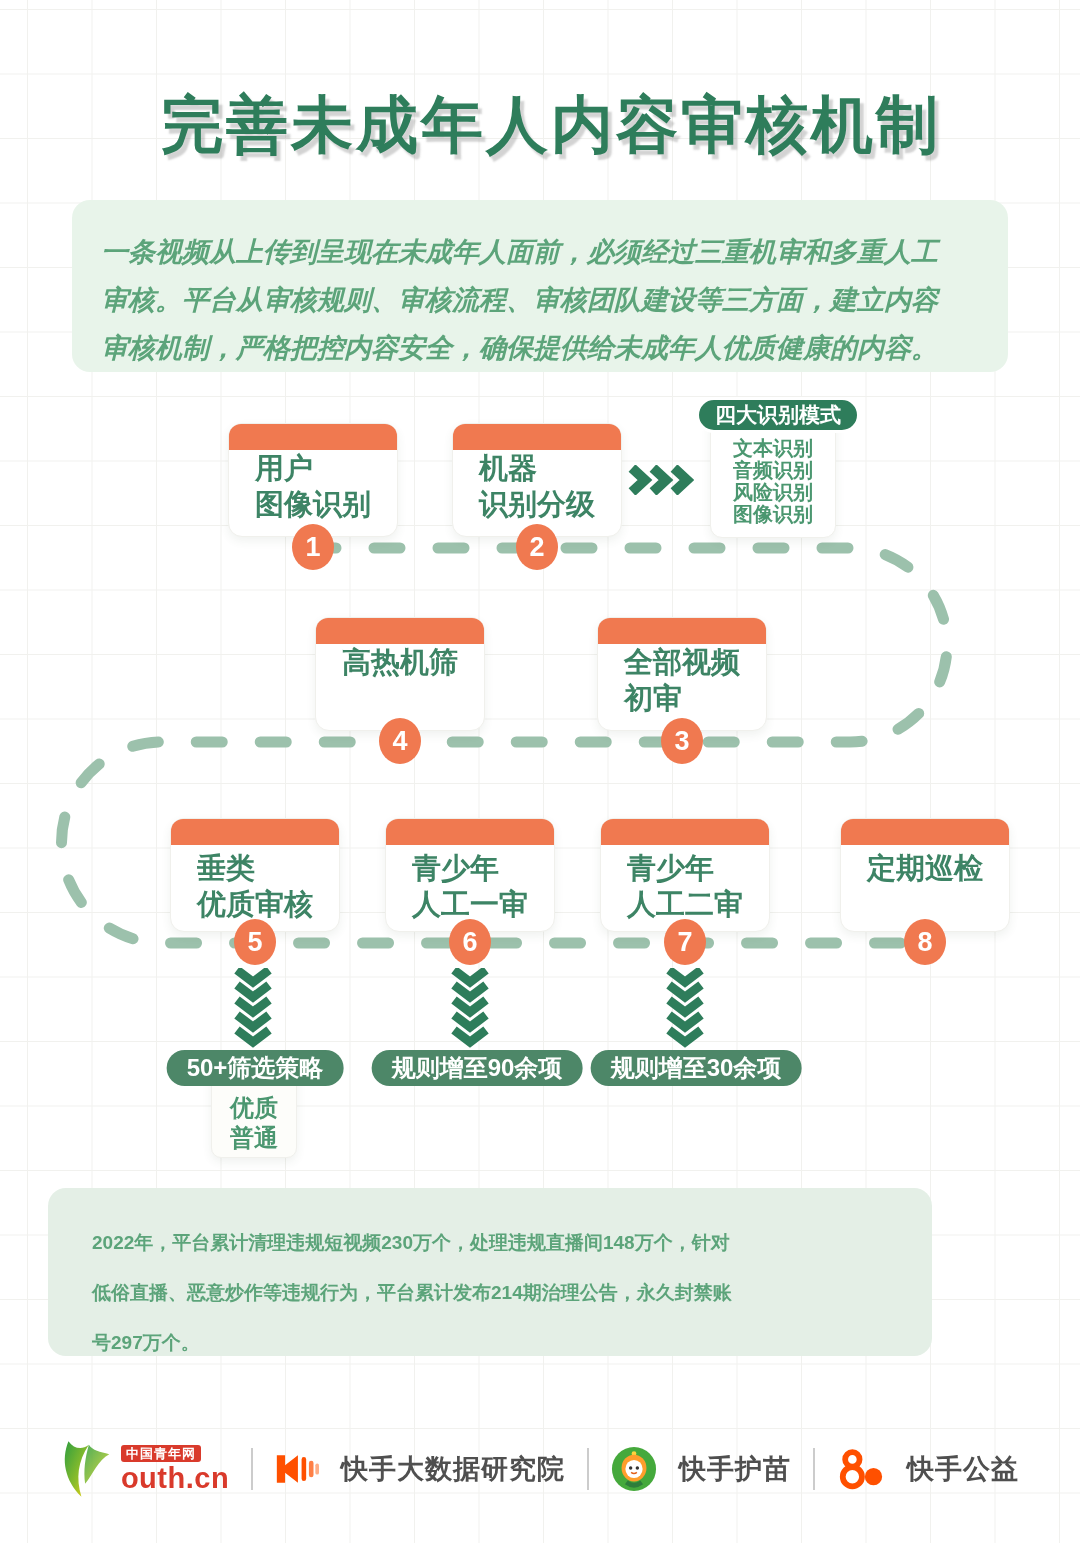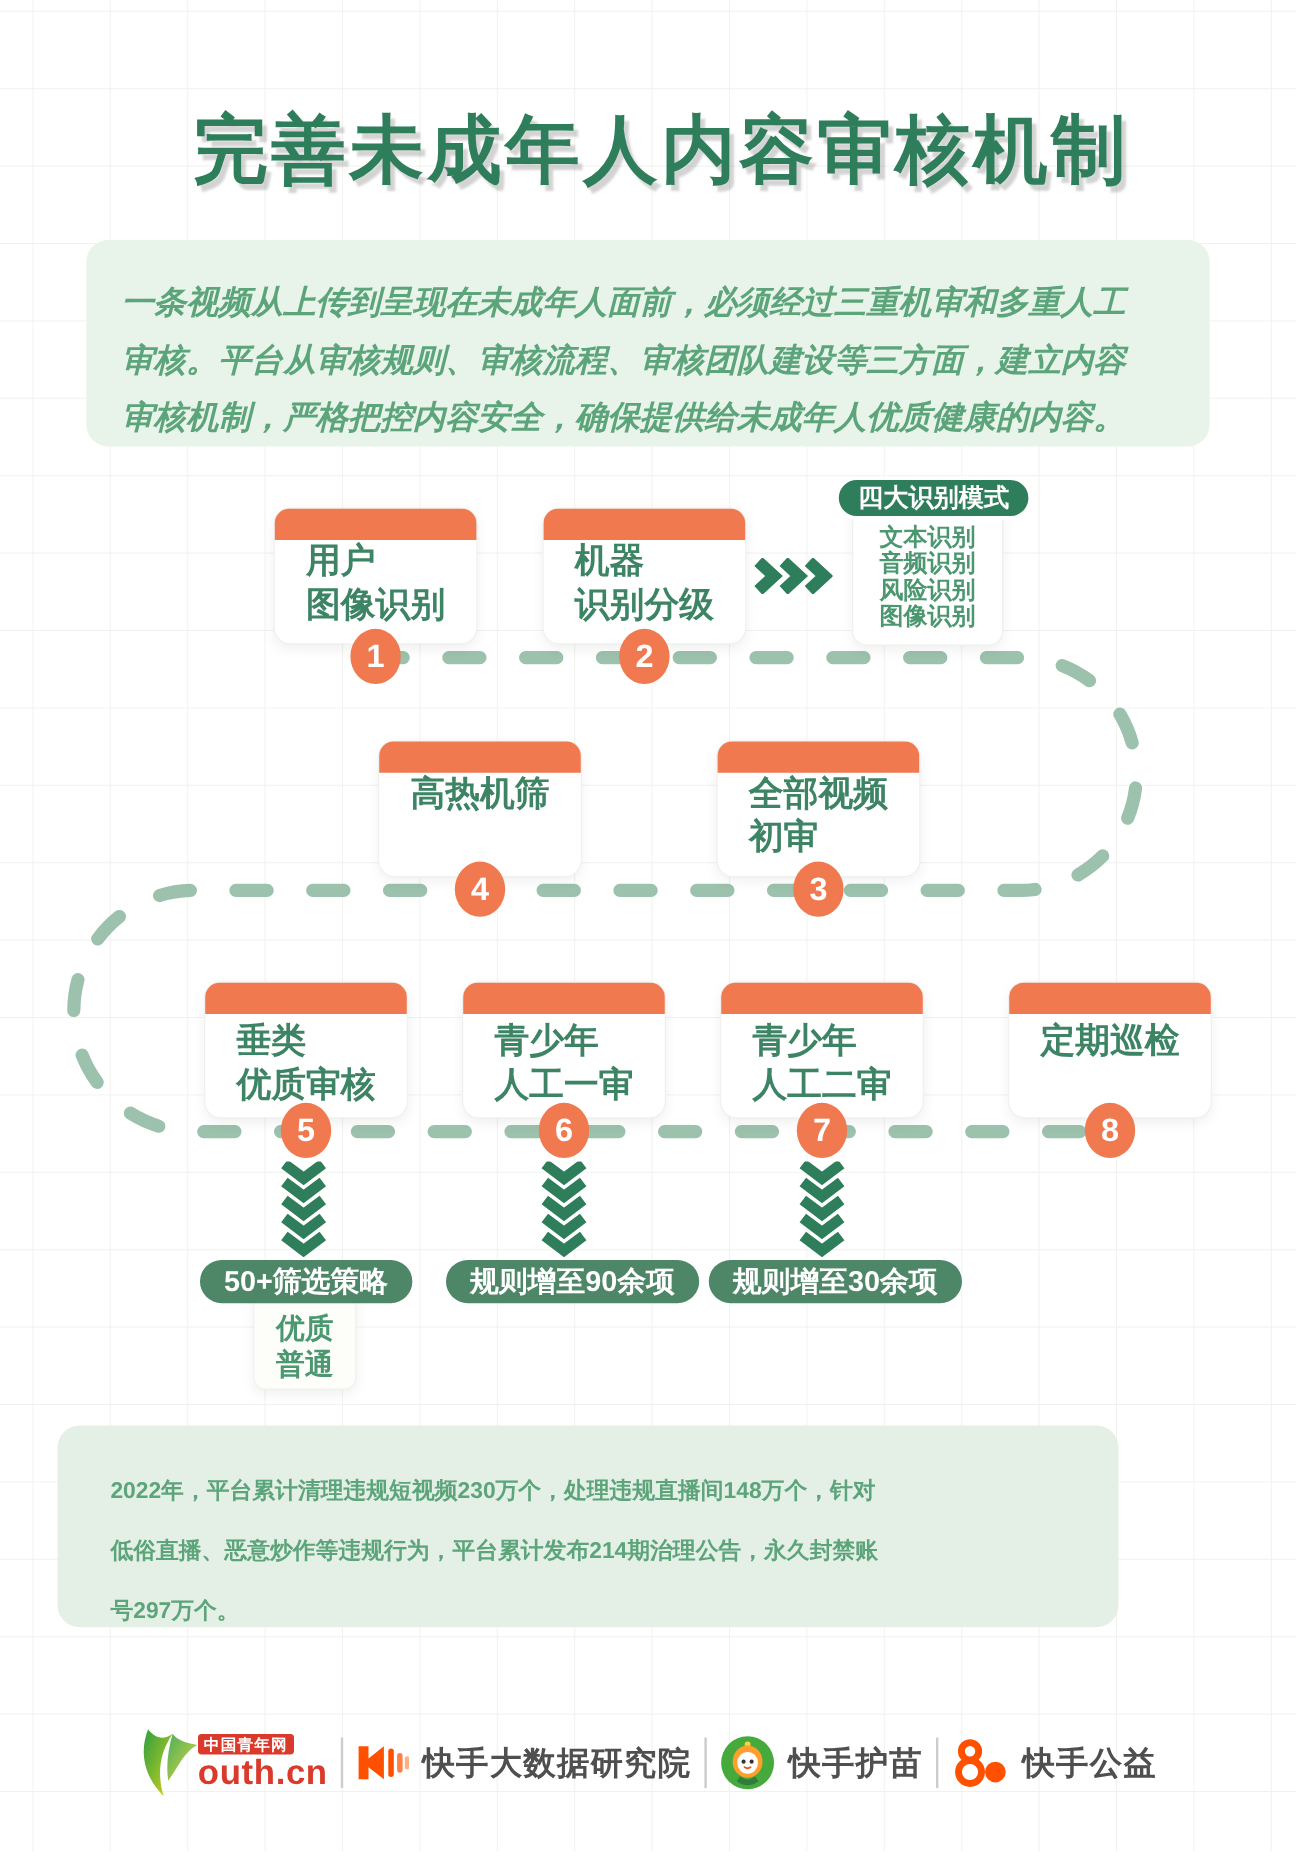--- a/index.html
+++ b/index.html
@@ -81,21 +81,21 @@
   
   .quality-box{
     position:absolute;left:211px;top:1062px;width:86px;height:96px;background:#fdfdfa;
     border-radius:10px;border:1px solid #f0f0ec;box-shadow:0 4px 10px rgba(70,90,70,.08);
     box-sizing:border-box;padding-top:30px;text-align:center;
     color:#4B9770;font-size:24px;line-height:30px;font-weight:600;z-index:1;
   }
   
   .footer{
     position:absolute;left:0;top:1434px;width:100%;height:70px;
-    display:flex;align-items:center;justify-content:center;gap:11px;
+    display:flex;align-items:center;justify-content:center;gap:22px;
   }
   .footer .sep{width:2px;height:42px;background:#cccccc;}
   .org-label{color:#4F4F4F;font-size:27px;font-weight:700;letter-spacing:1px;white-space:nowrap;}
   .youth-text{display:flex;flex-direction:column;align-items:flex-start;line-height:1;margin-left:-14px;}
   .youth-badge{background:#D93A2B;color:#fff;font-size:13px;font-weight:700;padding:2px 5px;border-radius:3px;letter-spacing:1px;}
   .youth-domain{color:#D93A2B;font-weight:800;font-size:29px;margin-top:2px;letter-spacing:0.5px;}
 </style>
 </head>
 <body>
 

